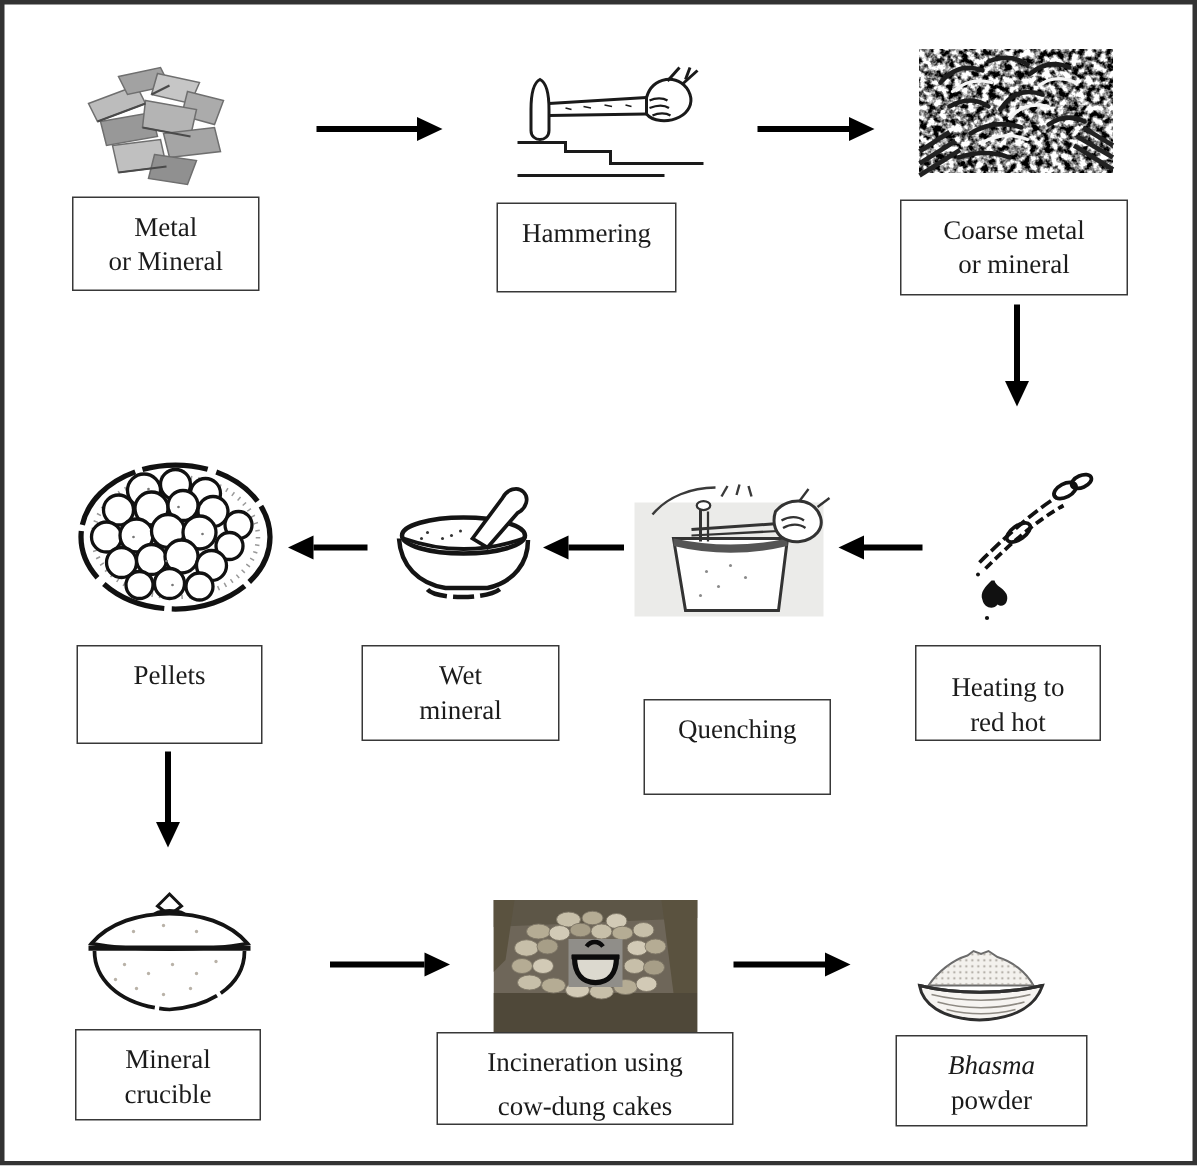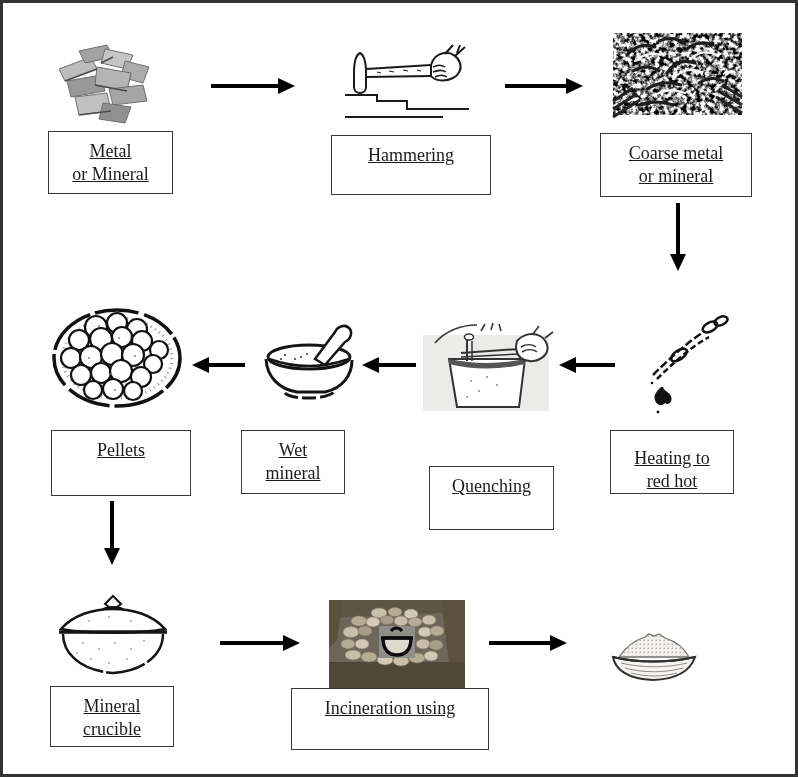--- a/index.html
+++ b/index.html
@@ -22,21 +22,21 @@
     background: #ffffff;
     display: flex;
     flex-direction: column;
     align-items: center;
     padding-top: 8px;
     text-align: center;
     font-size: 18px;
     line-height: 23px;
     color: #1b1b1b;
   }
-  .label-box .line { display: block; white-space: nowrap; text-decoration: underline; }
+  .label-box .line { display: block; white-space: nowrap; }
   .label-box .line.italic { font-style: italic; }
   .arrow { position: absolute; display: flex; align-items: center; }
   .arrow.h { height: 16px; }
   .arrow.h .shaft { height: 4px; flex: 1; background: #000; }
   .arrow.v { width: 16px; flex-direction: column; }
   .arrow.v .shaft { width: 4px; flex: 1; background: #000; }
   .head { width: 0; height: 0; flex: none; }
   .arrow.right .head { border-left: 17px solid #000; border-top: 8px solid transparent; border-bottom: 8px solid transparent; }
   .arrow.left  .head { border-right: 17px solid #000; border-top: 8px solid transparent; border-bottom: 8px solid transparent; }
   .arrow.down  .head { border-top: 17px solid #000; border-left: 8px solid transparent; border-right: 8px solid transparent; }
@@ -94,21 +94,21 @@
           <path d="M100,29 C105,27 110,27 113,29"></path>
           <path d="M102,34 C106,32 111,32 114,34"></path>
         </g>
       <path d="M112,11 L120,2"></path>
         <path d="M122,13 L132,4"></path>
         <path d="M127,2 L124,10"></path>
       <path d="M12,52 L44,52 L44,58 L74,58 L74,66 L136,66"></path>
       <path d="M12,74 L110,74"></path>
     </svg>
   </div>
-  <div class="label-box" style="left:328px; top:132px; width:160px; height:60px;">
+  <div class="label-box" style="left:328px; top:132px; width:120px; height:60px;">
     <span class="line">Hammering</span>
     <span class="line"></span>
   </div>
 
   <div class="arrow h right" style="left:502px; top:75px; width:78px;">
     <div class="shaft"></div>
       <div class="head"></div>
   </div>
 
   <div class="icon" style="left:606px; top:22px; width:137px; height:99px;">
@@ -231,21 +231,21 @@
           <circle cx="40" cy="42" r="1"></circle>
           <circle cx="52" cy="37" r="1"></circle>
         <circle cx="26" cy="42" r="1"></circle>
           <circle cx="64" cy="41" r="1"></circle>
           <circle cx="46" cy="40" r="1"></circle>
       </g>
       <path d="M60,42 L80,15 C83,9 90,7 94,11 C98,15 96,22 90,25 L70,48 Z" fill="#fff" stroke-width="2.5"></path>
       <path d="M14,42 Q54,56 94,42" stroke-width="2.5"></path>
     </svg>
   </div>
-  <div class="label-box" style="left:238px; top:427px; width:104px; height:64px;align-items:center;">
+  <div class="label-box" style="left:238px; top:427px; width:132px; height:64px;align-items:center;">
     <span class="line">Wet</span>
     <span class="line">mineral</span>
   </div>
 
   <div class="arrow h left" style="left:189px; top:354px; width:53px;">
     <div class="head"></div>
       <div class="shaft"></div>
   </div>
 
   <div class="icon" style="left:46px; top:303px; width:137px; height:106px;">
@@ -277,21 +277,21 @@
       <g fill="#777" stroke="none">
         <circle cx="50" cy="20" r="0.9"></circle>
           <circle cx="70" cy="32" r="0.9"></circle>
           <circle cx="40" cy="52" r="0.9"></circle>
         <circle cx="86" cy="50" r="0.9"></circle>
           <circle cx="62" cy="68" r="0.9"></circle>
           <circle cx="66" cy="84" r="0.9"></circle>
       </g>
     </svg>
   </div>
-  <div class="label-box" style="left:48px; top:427px; width:140px; height:66px;">
+  <div class="label-box" style="left:48px; top:427px; width:124px; height:66px;">
     <span class="line">Pellets</span>
     <span class="line"></span>
   </div>
 
   <div class="arrow v down" style="left:101px; top:498px; height:64px;">
     <div class="shaft"></div>
       <div class="head"></div>
   </div>
 
   <div class="icon" style="left:46px; top:588px; width:128px; height:94px;">
@@ -360,20 +360,21 @@
           <ellipse cx="102" cy="56" rx="7" ry="5" fill="#d2cab6"></ellipse>
       </g>
       <rect x="50" y="26" width="36" height="32" fill="#908e89"></rect>
       <path d="M62,31 C65,27 70,27 73,31" fill="none" stroke="#0c0c0c" stroke-width="3"></path>
       <path d="M54,38 C54,50 60,55 68,55 C76,55 82,50 82,38 Z" fill="#dcd9cf" stroke="#0c0c0c" stroke-width="3.5"></path>
       <path d="M52,38 L84,38" stroke="#0c0c0c" stroke-width="3"></path>
     </svg>
   </div>
   <div class="label-box" style="left:288px; top:685px; width:198px; height:62px;justify-content:space-between;">
     <span class="line">Incineration using</span>
+    <span class="line">cow-dung cakes</span>
   </div>
 
   <div class="arrow h right" style="left:486px; top:632px; width:78px;">
     <div class="shaft"></div>
       <div class="head"></div>
   </div>
 
   <div class="icon" style="left:604px; top:624px; width:94px; height:60px;">
     <svg viewBox="0 0 94 60">
       <defs>
@@ -385,14 +386,18 @@
       <path d="M12,30 C18,21 28,13 38,10 L42,7 L47,9 L52,7 L58,11 C68,14 77,21 82,30 Z" fill="url(#dots)" stroke="none"></path>
       <path d="M6,30 C8,42 20,52 46,53 C72,52 84,42 88,30 C62,36 30,36 6,30 Z" fill="#f6f4f1" stroke="#2f2f2f" stroke-width="2"></path>
       <g stroke="#8e8a83" stroke-width="1" fill="none">
         <path d="M14,36 C34,41 60,41 80,36"></path>
           <path d="M18,41 C36,46 58,46 76,41"></path>
           <path d="M24,46 C40,50 54,50 70,46"></path>
       </g>
       <path d="M6,30 C30,36 62,36 88,30" fill="none" stroke="#2f2f2f" stroke-width="2"></path>
     </svg>
   </div>
+  <div class="label-box" style="left:594px; top:687px; width:128px; height:61px;">
+    <span class="line italic">Bhasma</span>
+    <span class="line">powder</span>
+  </div>
 
 </div>
 
 </body></html>

